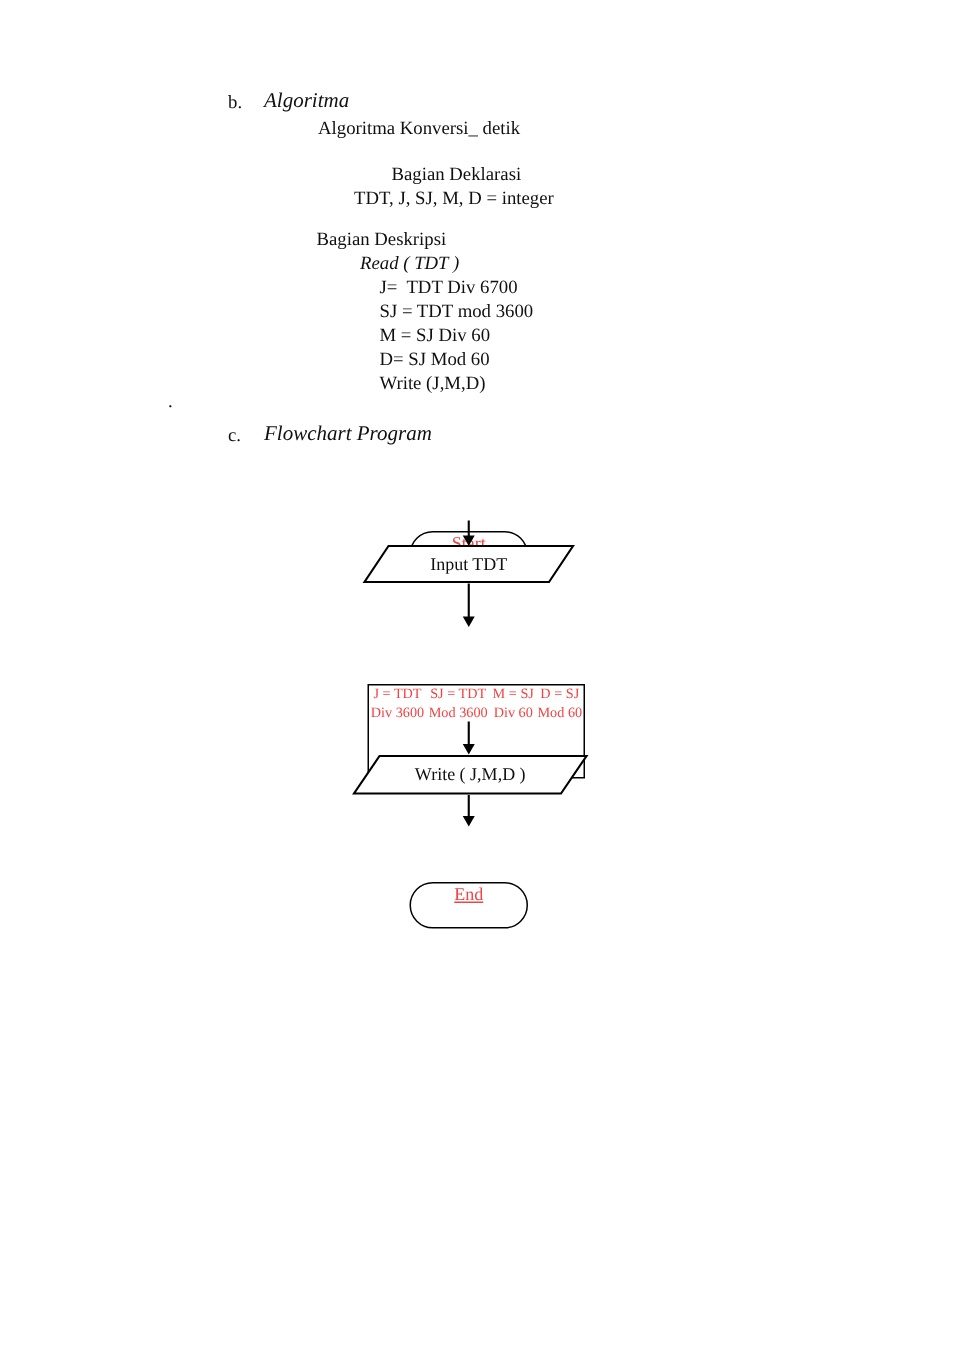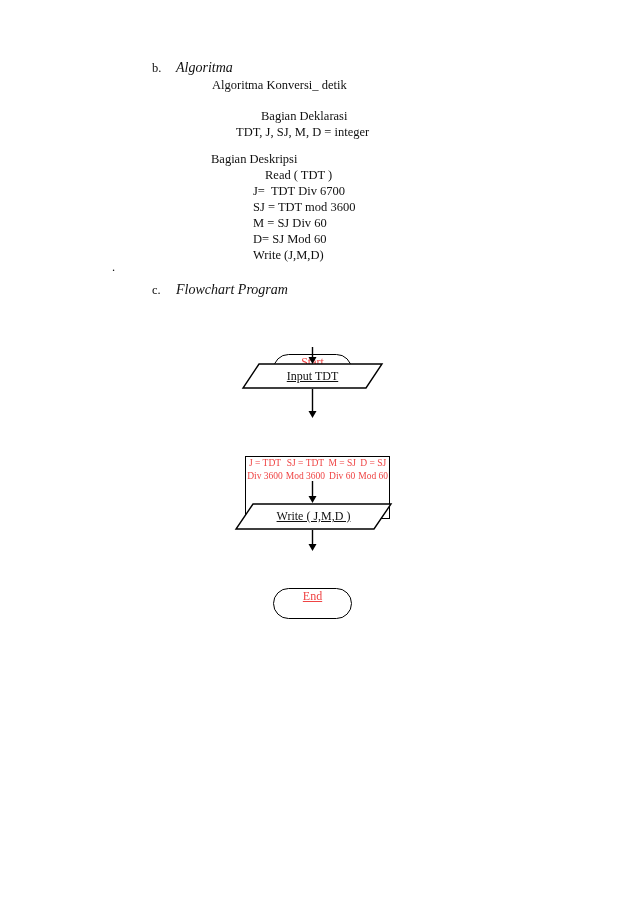--- a/index.html
+++ b/index.html
@@ -76,42 +76,41 @@
   .io-wrap svg { position: absolute; left: 0; top: 0; overflow: visible; }
   .io-label {
     position: absolute;
     left: 0; top: 0;
     width: 100%; height: 100%;
     display: flex;
     align-items: center;
     justify-content: center;
     font-size: 12px;
     color: #101010;
-    text-decoration: underline;
   }
 
   .connector { position: absolute; }
   .connector svg { display: block; overflow: visible; }
 </style>
 </head>
 <body>
 
 <div class="page">
 
   <div class="abs list-marker" style="left:152px; top:60px;">b.</div>
   <div class="abs list-text" style="left:176px; top:60px;">Algoritma</div>
 
   <div class="abs bold-head" style="left:212px; top:77px;">Algoritma Konversi_ detik</div>
 
   <div class="abs bold-head" style="left:221px; top:108px;margin-left:40px;">Bagian Deklarasi</div>
   <div class="abs body-line" style="left:236px; top:124px;">TDT, J, SJ, M, D = integer</div>
 
   <div class="abs bold-head" style="left:211px; top:151px;">Bagian Deskripsi</div>
 
-  <div class="abs body-line" style="left:265px; top:167px;">Read ( TDT )</div>
+  <div class="abs body-line" style="left:240px; top:167px;font-style:italic;">Read ( TDT )</div>
   <div class="abs body-line" style="left:253px; top:183px;">J=  TDT Div 6700</div>
   <div class="abs body-line" style="left:253px; top:199px;">SJ = TDT mod 3600</div>
   <div class="abs body-line" style="left:253px; top:215px;">M = SJ Div 60</div>
   <div class="abs body-line" style="left:253px; top:231px;">D= SJ Mod 60</div>
   <div class="abs body-line" style="left:253px; top:247px;">Write (J,M,D)</div>
 
   <div class="abs stray-dot" style="left:112px; top:259px;">.</div>
 
   <div class="abs list-marker" style="left:152px; top:282px;">c.</div>
   <div class="abs list-text" style="left:176px; top:282px;">Flowchart Program</div>

